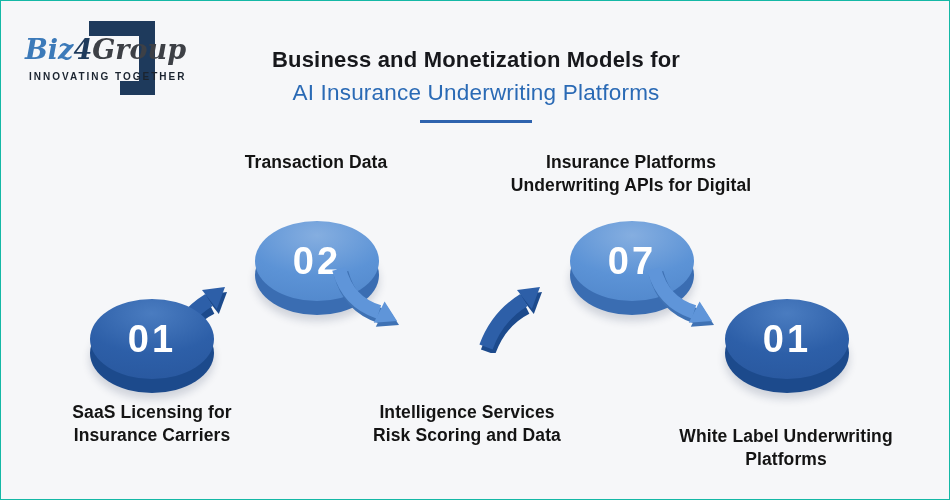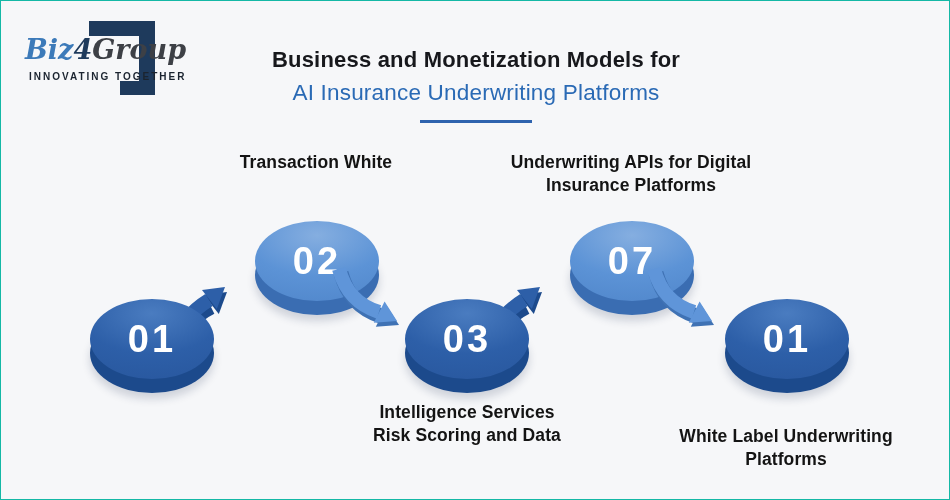--- a/index.html
+++ b/index.html
@@ -118,25 +118,29 @@
     <div class="logo-tagline">INNOVATING TOGETHER</div>
   </div>
 
   <div class="title-block">
     <div class="title-line1">Business and Monetization Models for</div>
     <div class="title-line2">AI Insurance Underwriting Platforms</div>
     <div class="title-underline"></div>
   </div>
 
   <div class="step-label lbl-2">
-    <div>Transaction White</div>
+    <div>Transaction Data</div>
   </div>
   <div class="step-label lbl-4">
+    <div>Insurance Platforms</div>
     <div>Underwriting APIs for Digital</div>
-    <div>Insurance Platforms</div>
+  </div>
+  <div class="step-label lbl-1">
+    <div>SaaS Licensing for</div>
+    <div>Insurance Carriers</div>
   </div>
   <div class="step-label lbl-3">
     <div>Intelligence Services</div>
     <div>Risk Scoring and Data</div>
   </div>
   <div class="step-label lbl-5">
     <div>White Label Underwriting</div>
     <div>Platforms</div>
   </div>
 
@@ -173,26 +177,20 @@
     <div class="top">
       <span class="num">01</span>
     </div>
   </div>
   <div class="disc light disc-2">
     <div class="side"></div>
     <div class="top">
       <span class="num">02</span>
     </div>
   </div>
-  <div class="disc dark disc-3">
-    <div class="side"></div>
-    <div class="top">
-      <span class="num">03</span>
-    </div>
-  </div>
   <div class="disc light disc-4">
     <div class="side"></div>
     <div class="top">
       <span class="num">07</span>
     </div>
   </div>
   <div class="disc dark disc-5">
     <div class="side"></div>
     <div class="top">
       <span class="num">01</span>

